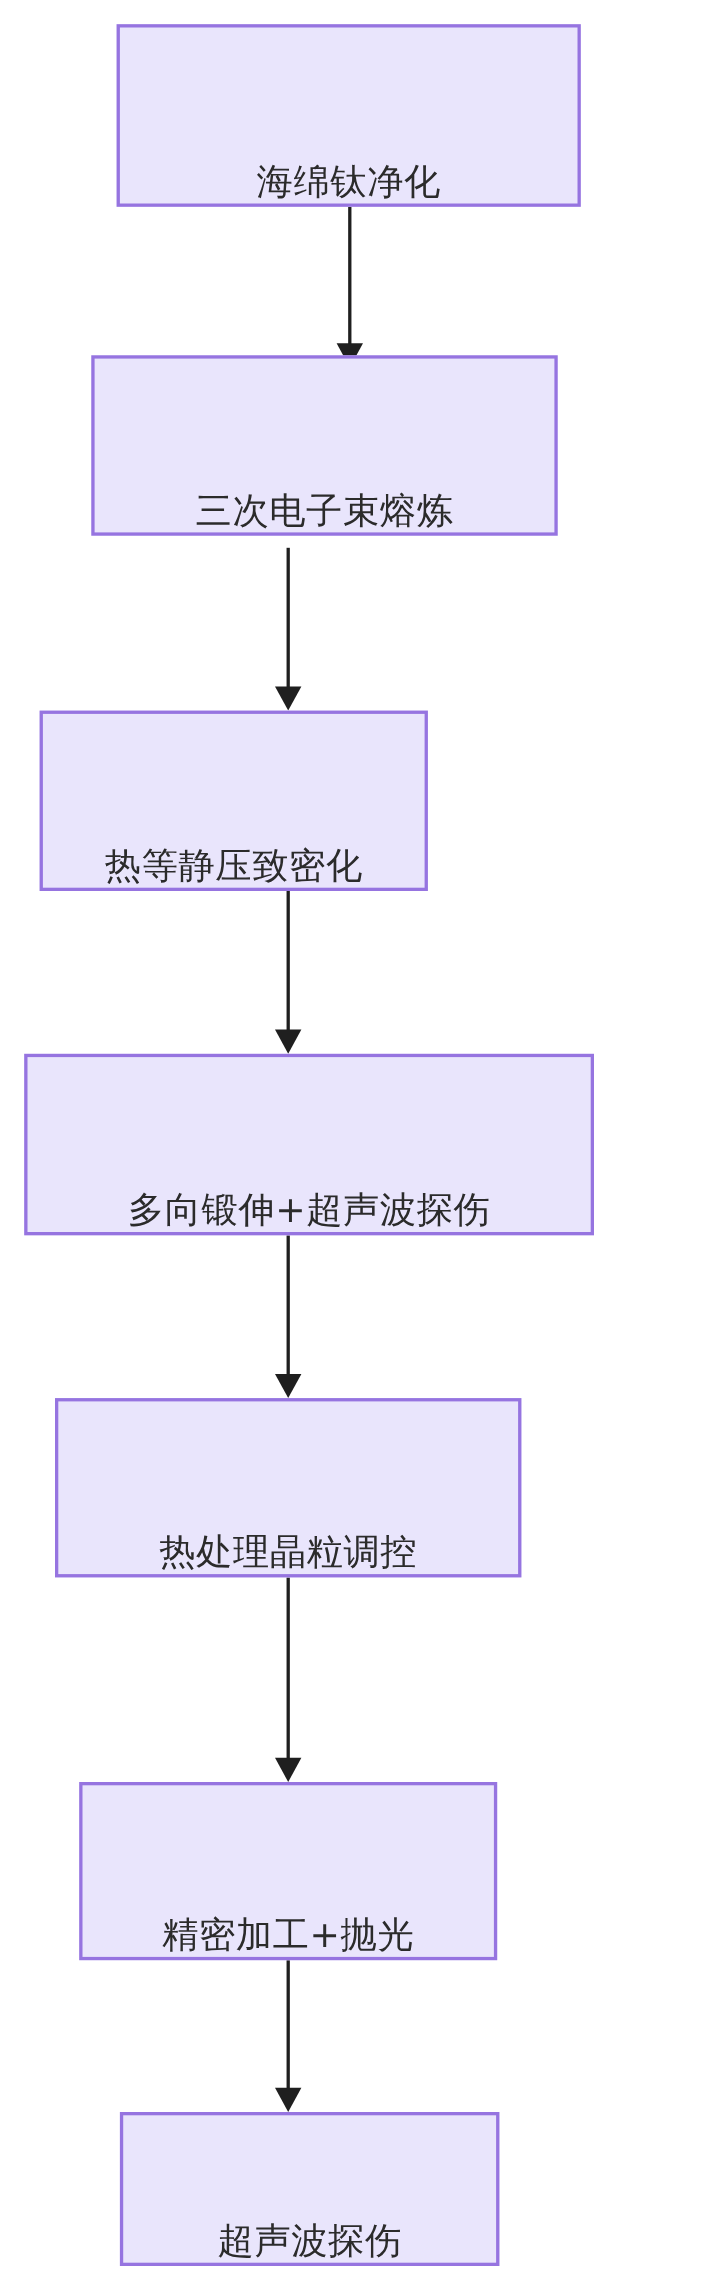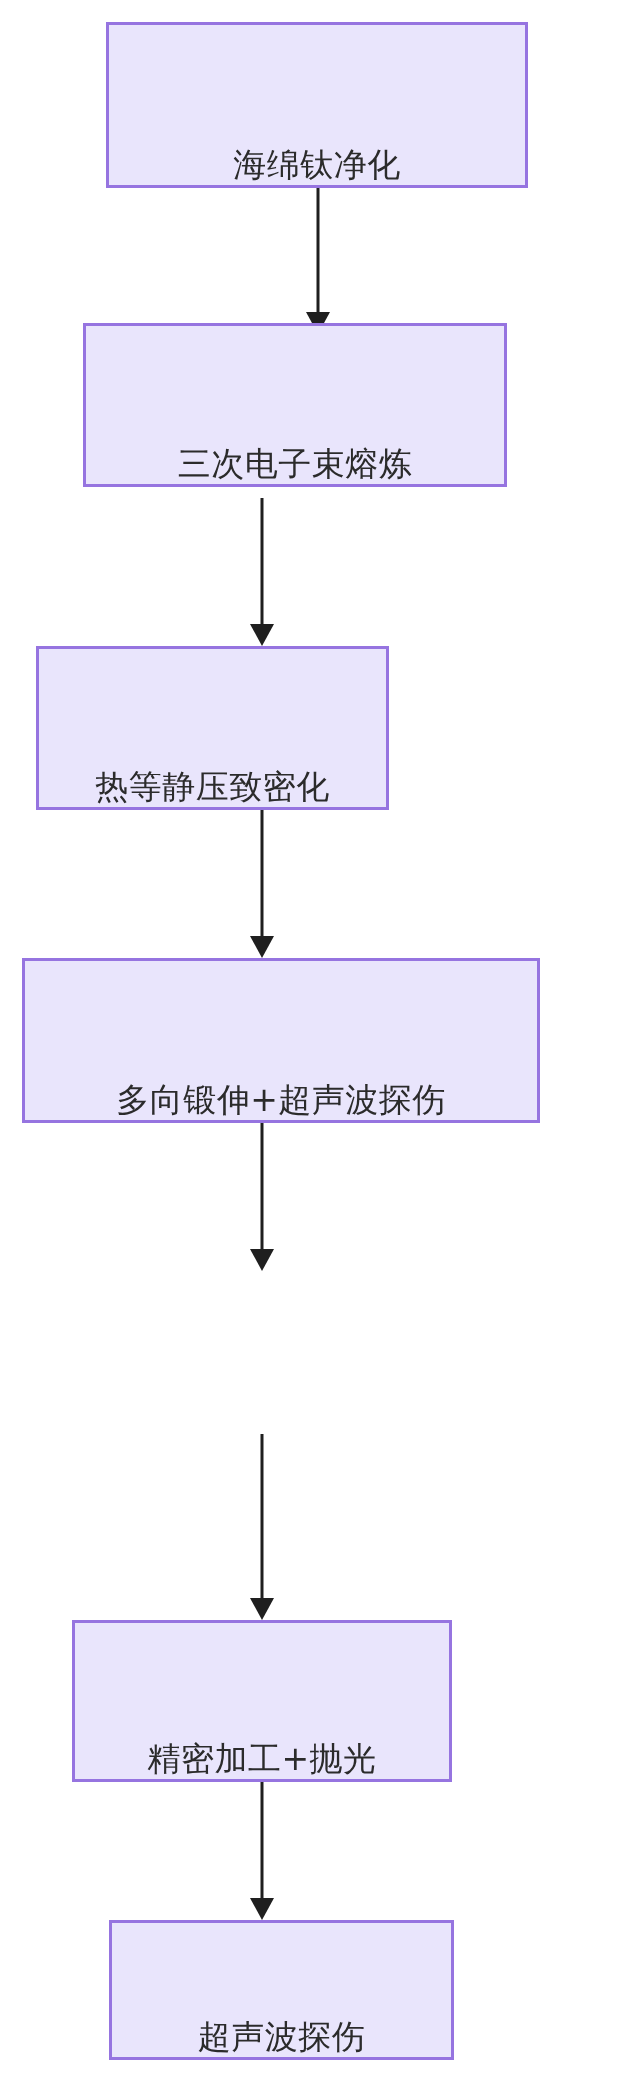--- a/index.html
+++ b/index.html
@@ -78,20 +78,23 @@
   </div>
 
   <div class="node" id="node-n3" style="left: 36px; top: 646px; width: 353px; height: 164px; background: rgb(233, 229, 252); border-color: rgb(150, 116, 224);">
     <span class="node-label">热等静压致密化</span>
   </div>
 
   <div class="node" id="node-n4" style="left: 22px; top: 958px; width: 518px; height: 165px; background: rgb(233, 229, 252); border-color: rgb(150, 116, 224);">
     <span class="node-label">多向锻伸+超声波探伤</span>
   </div>
 
+  <div class="node" id="node-n5" style="left: 50px; top: 1271px; width: 424px; height: 163px; background: rgb(233, 229, 252); border-color: rgb(150, 116, 224);">
+    <span class="node-label">热处理晶粒调控</span>
+  </div>
 
   <div class="node" id="node-n7" style="left: 109px; top: 1920px; width: 345px; height: 140px; background: rgb(233, 229, 252); border-color: rgb(150, 116, 224);">
     <span class="node-label">超声波探伤</span>
   </div>
 
   <div class="node" id="node-n6" style="left: 72px; top: 1620px; width: 380px; height: 162px; background: rgb(233, 229, 252); border-color: rgb(150, 116, 224);">
     <span class="node-label">精密加工+抛光</span>
   </div>
 
 </div>

